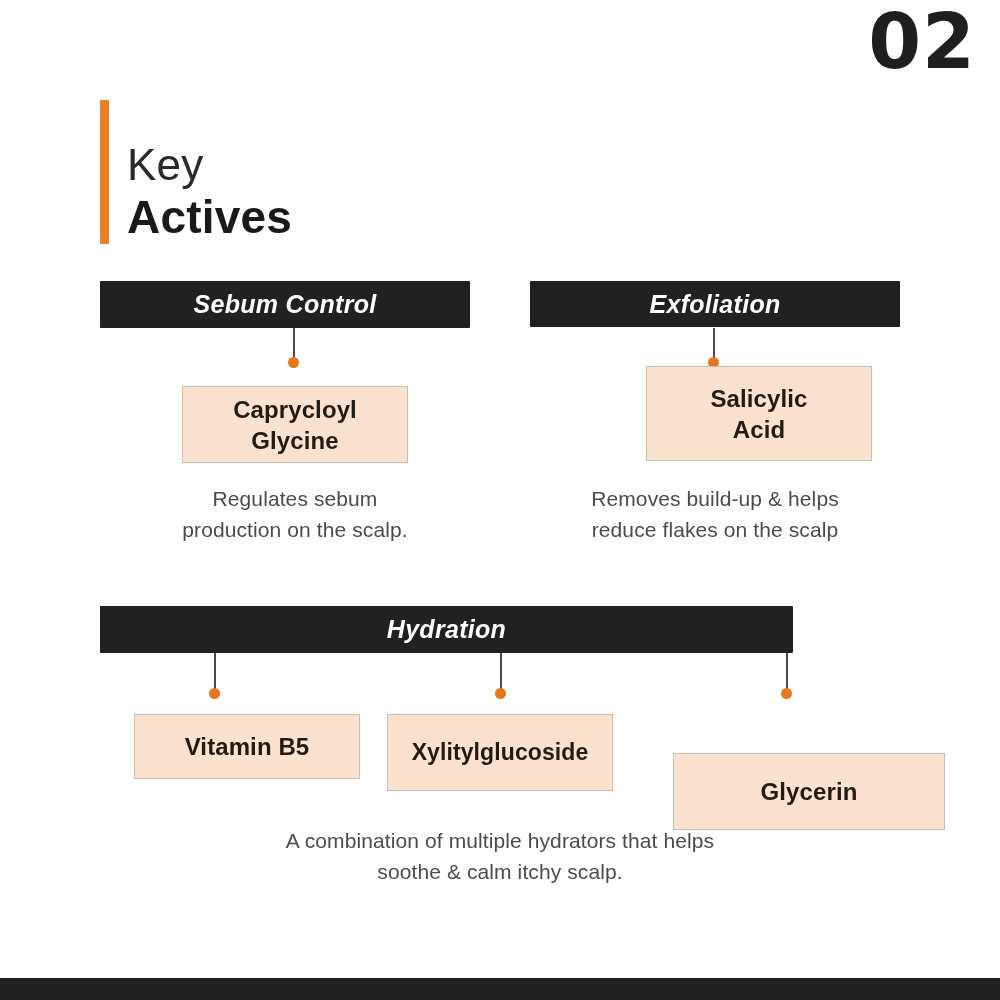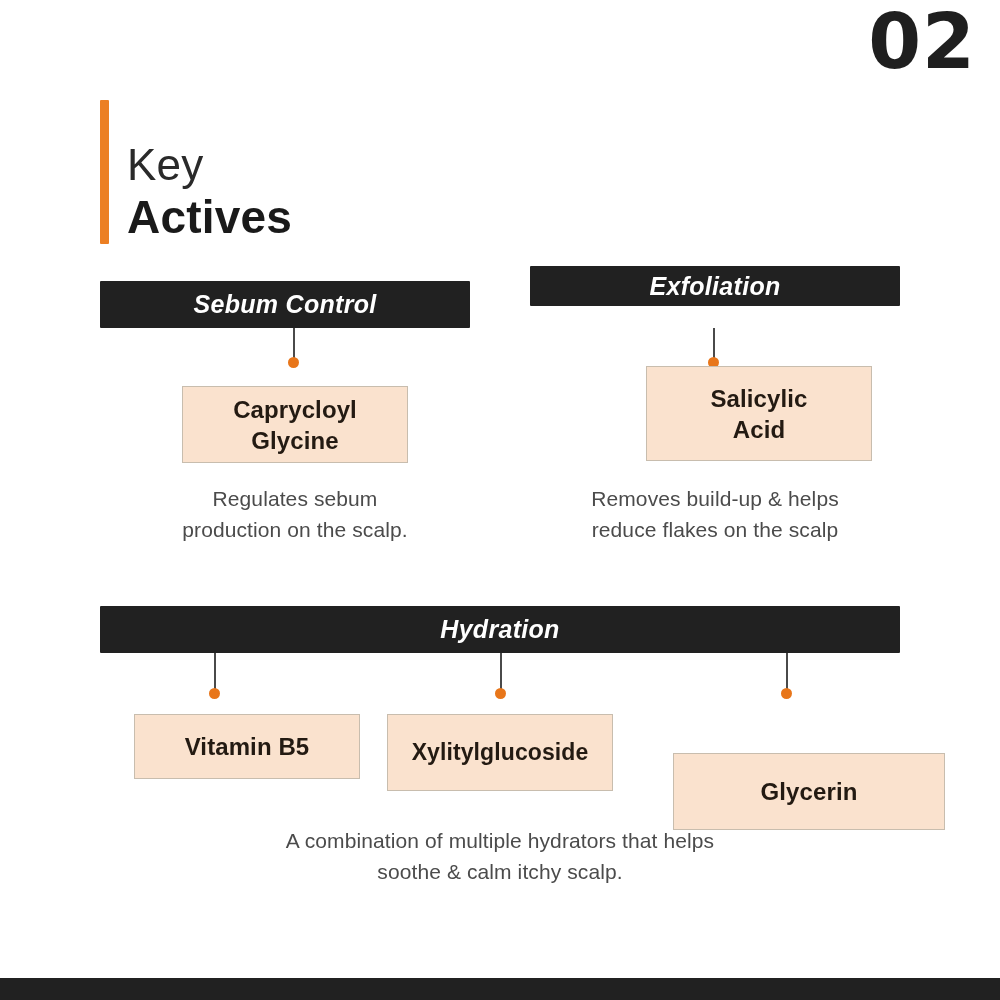--- a/index.html
+++ b/index.html
@@ -159,37 +159,37 @@
   <span class="ingredient-label">
     <span>Caprycloyl</span><br>
     <span>Glycine</span>
   </span>
 </div>
 <div class="desc" style="left:100px; top:483px; width:390px;">
   <span>Regulates sebum</span><br>
   <span>production on the scalp.</span>
 </div>
 
-<div class="cat-bar" style="left:530px; top:266px; width:370px; height:40px;">
+<div class="cat-bar" style="left:530px; top:281px; width:370px; height:46px;">
   <span class="cat-bar-label">Exfoliation</span>
 </div>
 <div class="connector-line" style="left:713px; top:328px; height:33px;"></div>
 <div class="connector-dot" style="left:708px; top:357px;"></div>
 <div class="ingredient-box" style="left:602px; top:366px; width:226px; height:95px;margin-left:44px;">
   <span class="ingredient-label">
     <span>Salicylic</span><br>
     <span>Acid</span>
   </span>
 </div>
 <div class="desc" style="left:520px; top:483px; width:390px;">
   <span>Removes build-up &amp; helps</span><br>
   <span>reduce flakes on the scalp</span>
 </div>
 
-<div class="cat-bar" style="left:100px; top:606px; width:800px; height:47px;">
+<div class="cat-bar" style="left:100px; top:606px; width:693px; height:47px;">
   <span class="cat-bar-label">Hydration</span>
 </div>
 
 <div class="connector-line" style="left:214px; top:653px; height:43px;"></div>
 <div class="connector-dot" style="left:209px; top:688px;"></div>
 
 <div class="connector-line" style="left:500px; top:653px; height:43px;"></div>
 <div class="connector-dot" style="left:495px; top:688px;"></div>
 
 <div class="connector-line" style="left:786px; top:653px; height:43px;"></div>

